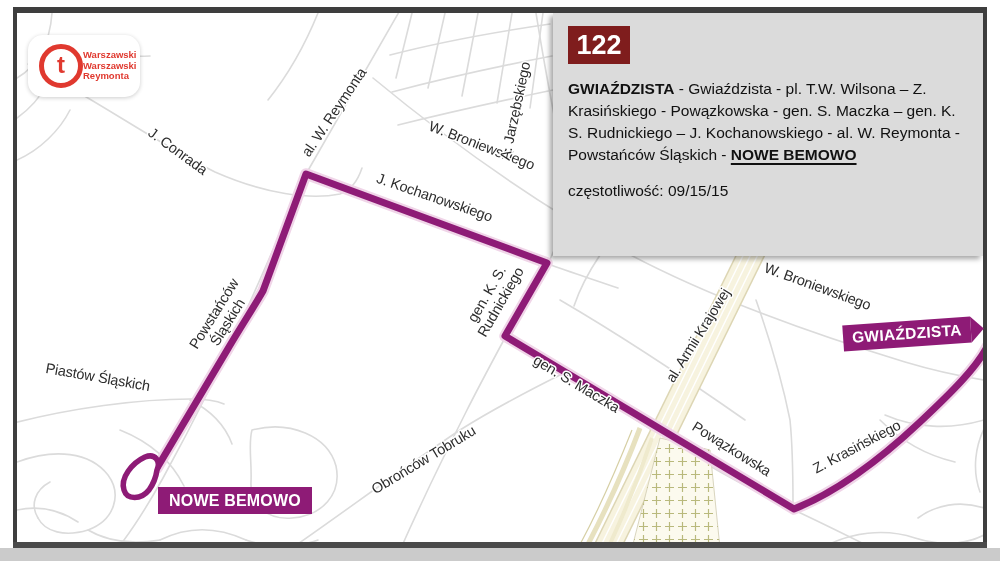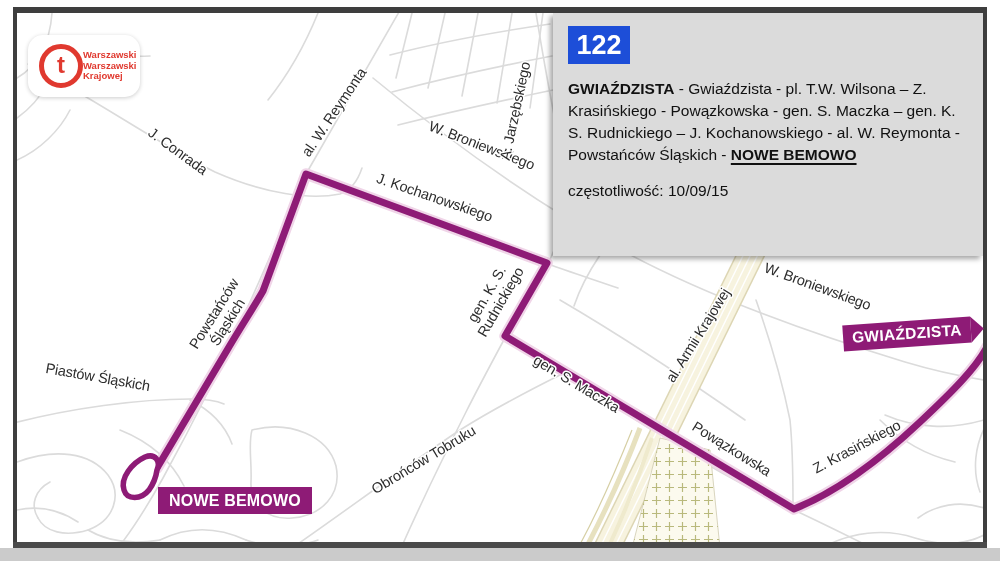--- a/index.html
+++ b/index.html
@@ -26,21 +26,21 @@
     text-anchor:middle; letter-spacing:-0.2px;
   }
 
   
   .info-box {
     position:absolute; left:553px; top:13px; width:430px; height:243px;
     background:#DBDBDB; box-shadow:-3px 3px 5px rgba(0,0,0,0.35);
     box-sizing:border-box; padding:13px 18px 0 15px;
   }
   .route-badge {
-    width:62px; height:38px; background:#1d4ed8; color:#ffffff;
+    width:62px; height:38px; background:#7f1d1d; color:#ffffff;
     font-size:27px; font-weight:bold; text-align:center; line-height:38px;
   }
   .route-desc {
     margin:14px 0 16px 0; font-size:15.5px; line-height:22px; color:#111111;
   }
   .route-desc .u { text-decoration:underline; text-decoration-thickness:2px; text-underline-offset:3px; }
   .route-freq { margin:14px 0 0 0; font-size:15.5px; color:#111111; }
 
   
   .flag { position:absolute; background:#8E1B76; color:#ffffff; font-weight:bold; white-space:nowrap; }
@@ -178,23 +178,23 @@
   <div class="flag flag-nowe-bemowo">NOWE BEMOWO</div>
   <div class="flag flag-gwiazdzista">GWIAŹDZISTA</div>
 
   <div class="logo">
     <div class="logo-ring">
       <span class="logo-t">t</span>
     </div>
     <div class="logo-text">
       <span>Warszawski</span>
       <span>Warszawski</span>
-      <span>Krajowej</span>
+      <span>Reymonta</span>
     </div>
   </div>
 
   <div class="info-box">
     <div class="route-badge">122</div>
     <p class="route-desc"><strong>GWIAŹDZISTA</strong><span> - Gwiaździsta - pl. T.W. Wilsona – Z. Krasińskiego - Powązkowska - gen. S. Maczka – gen. K. S. Rudnickiego – J. Kochanowskiego - al. W. Reymonta - Powstańców Śląskich - </span><strong class="u">NOWE BEMOWO</strong></p>
-    <p class="route-freq"><span>częstotliwość:</span> <span>10/09/15</span></p>
+    <p class="route-freq"><span>częstotliwość:</span> <span>09/15/15</span></p>
   </div>
 
 </div>
 
 </body></html>

